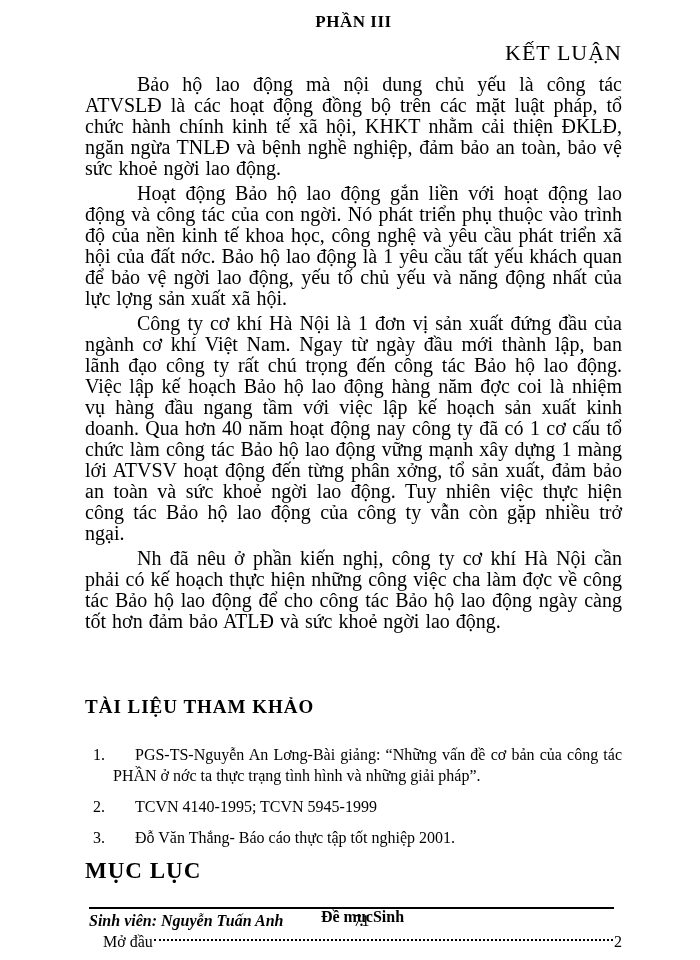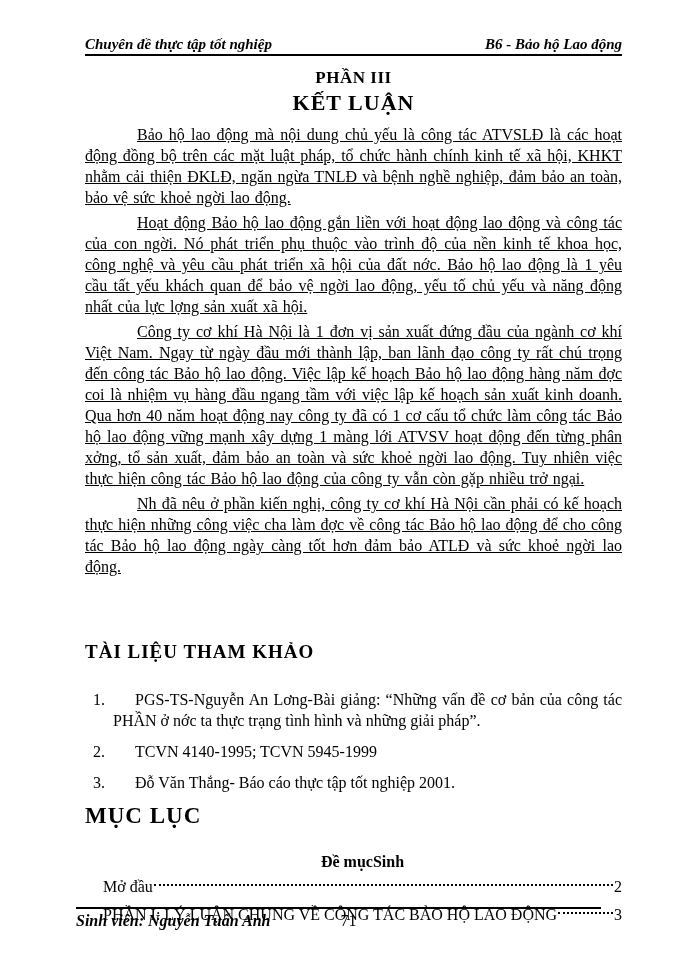--- a/index.html
+++ b/index.html
@@ -33,36 +33,35 @@
   }
   
   .part-label {
     text-align: center;
     margin-top: 12px;
     font-size: 17px;
     font-weight: bold;
     letter-spacing: 0.5px;
   }
   .section-title {
-    text-align: center;
-    margin-top: 2px;
+    text-align: right;
+    margin-top: 8px;
     font-size: 22px;
-    font-weight: bold;
+    font-weight: normal;
     letter-spacing: 1px;
   }
   
   .body-text { margin-top: 8px; }
   .body-text p {
-    font-size: 16px;
+    font-size: 20px;
     line-height: 21px;
     text-align: justify;
     text-indent: 52px;
     margin-bottom: 4px;
     word-spacing: 1px;
-    text-decoration: underline;
   }
   
   .refs-title {
     text-align: left;
     margin-top: 64px;
     font-size: 19px;
     font-weight: bold;
     letter-spacing: 1px;
   }
   .refs-list { margin-top: 26px; }
@@ -108,21 +107,21 @@
   .toc-entry.caps { font-size: 16px; }
   .toc-dots {
     flex: 1;
     border-bottom: 2px dotted #000;
     margin: 0 1px 4px 1px;
     min-width: 18px;
   }
   
   .page-footer {
     position: absolute;
-    left: 76px;
+    left: 89px;
     bottom: 30px;
     width: 525px;
     border-top: 2px solid #000;
     padding-top: 3px;
     display: flex;
     align-items: baseline;
   }
   .footer-student {
     font-size: 16px;
     font-weight: bold;
@@ -131,24 +130,20 @@
   .footer-pagenum {
     font-size: 16px;
     margin-left: 70px;
   }
 </style>
 </head>
 <body>
 
 <div class="page">
 
-  <div class="running-header">
-    <span>Chuyên đề thực tập tốt nghiệp</span>
-    <span>B6 - Bảo hộ Lao động</span>
-  </div>
 
   <div class="part-label">PHẦN III</div>
   <div class="section-title">KẾT LUẬN</div>
 
   <div class="body-text">
     <p>Bảo hộ lao động  mà nội dung chủ yếu là công tác ATVSLĐ là các hoạt động đồng bộ trên các mặt luật pháp, tổ chức hành chính kinh tế xã hội, KHKT nhằm cải thiện ĐKLĐ, ngăn ngừa TNLĐ và bệnh nghề nghiệp, đảm bảo an toàn, bảo vệ sức khoẻ ngời  lao động.</p>
     <p>Hoạt động Bảo hộ lao động  gắn liền với hoạt động lao động và công tác của con ngời.  Nó phát triển phụ thuộc vào trình độ của nền kinh tế khoa học, công nghệ và yêu cầu phát triển xã hội của đất nớc.  Bảo hộ lao động  là 1 yêu cầu tất yếu khách quan để bảo vệ ngời  lao động, yếu tố chủ yếu và năng động nhất của lực lợng  sản xuất xã hội.</p>
     <p>Công ty cơ khí Hà Nội là 1 đơn vị sản xuất đứng đầu của ngành cơ khí Việt Nam. Ngay từ ngày đầu mới thành lập, ban lãnh đạo công ty rất chú trọng đến công tác Bảo hộ lao động. Việc lập kế hoạch Bảo hộ lao động hàng năm đợc  coi là nhiệm vụ hàng đầu ngang tầm với việc lập kế hoạch sản xuất kinh doanh. Qua hơn 40 năm hoạt động nay công ty đã có 1 cơ cấu tổ chức làm công tác Bảo hộ lao động  vững mạnh xây dựng 1 màng lới ATVSV hoạt động đến từng phân xởng,  tổ sản xuất, đảm bảo an toàn và sức khoẻ ngời  lao động. Tuy nhiên việc thực hiện công tác Bảo hộ lao động  của công ty vẫn còn gặp nhiều trở ngại.</p>
     <p>Nh  đã nêu ở phần kiến nghị, công ty cơ khí Hà Nội cần phải có kế hoạch thực hiện những công việc cha  làm đợc  về công tác Bảo hộ lao động  để cho công tác Bảo hộ lao động  ngày càng tốt hơn đảm bảo ATLĐ và sức khoẻ ngời  lao động.</p>
   </div>

